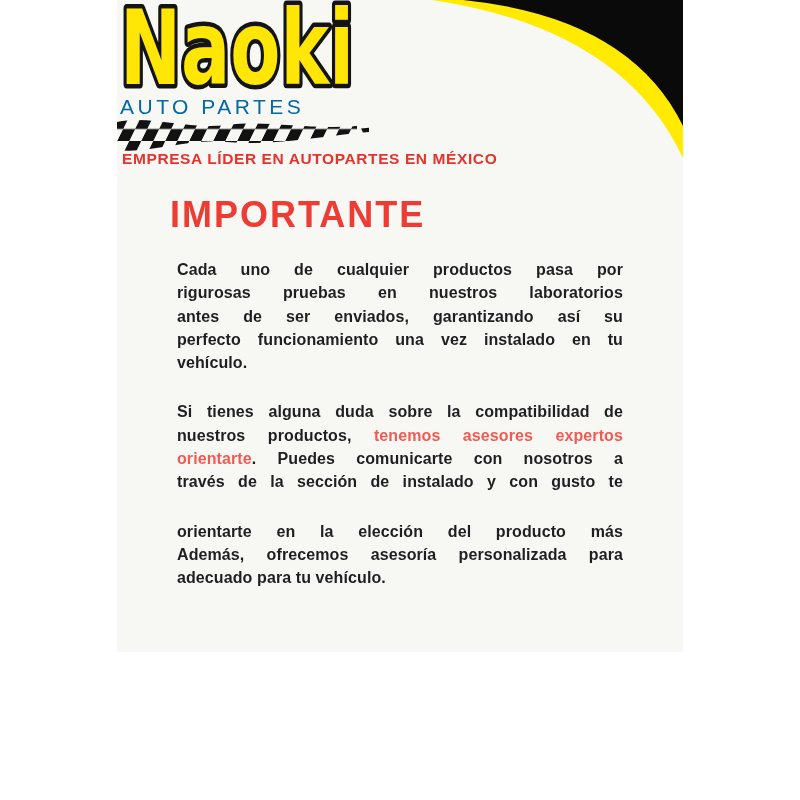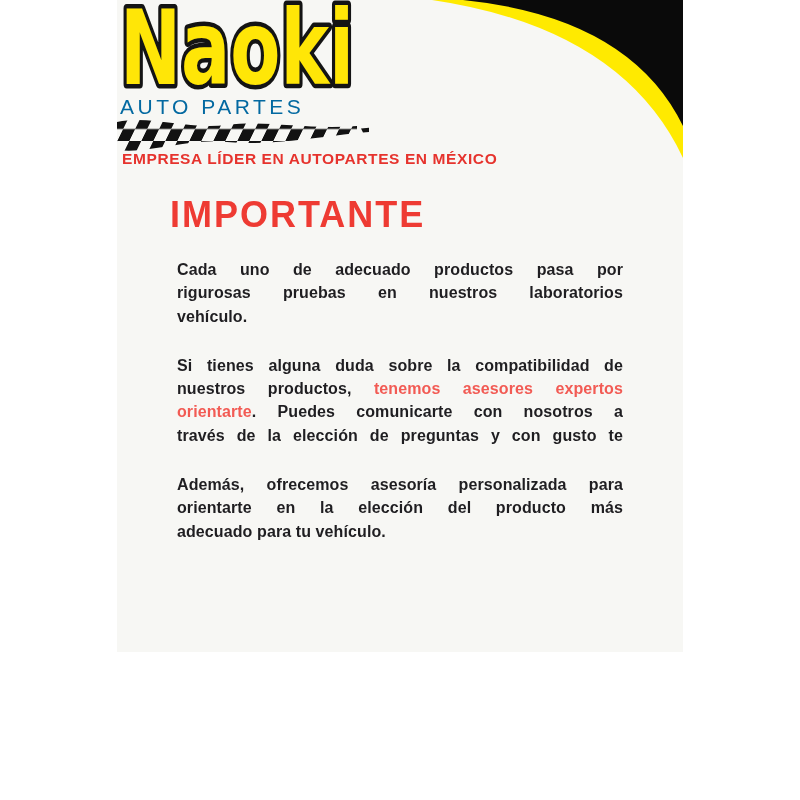--- a/index.html
+++ b/index.html
@@ -57,33 +57,35 @@
       <path d="M0,5 C35,-2 70,13 110,8 C150,3 190,13 240,9 L240,16 C195,21 150,29 110,25 C70,21 35,37 0,33 Z" fill="url(#chk)"></path>
       <path d="M244,11.5 l12,-1.2 2,4 -12,1.2 z M261,12.6 l9,-1 1.6,3.4 -9,1 z M274,14 l7,-0.8 1.2,2.6 -7,0.8 z" fill="#121212"></path>
     </svg>
 
     <div class="abs tagline">EMPRESA LÍDER  EN AUTOPARTES EN MÉXICO</div>
 
     <div class="abs heading">IMPORTANTE</div>
 
     <div class="abs text-block">
         <div class="para">
-          <div class="line"><span>Cada uno de adecuado productos pasa por</span></div>
+          <div class="line"><span>Cada uno de cualquier productos pasa por</span></div>
           <div class="line"><span>rigurosas pruebas en nuestros laboratorios</span></div>
+          <div class="line"><span>antes de ser enviados, garantizando así su</span></div>
+          <div class="line"><span>perfecto funcionamiento una vez instalado en tu</span></div>
           <div class="line last"><span>vehículo.</span></div>
         </div>
         <div class="para">
           <div class="line"><span>Si tienes alguna duda sobre la compatibilidad de</span></div>
           <div class="line"><span>nuestros productos, </span><span class="hl">tenemos asesores expertos</span></div>
           <div class="line"><span class="hl">orientarte</span><span>. Puedes comunicarte con nosotros a</span></div>
-          <div class="line"><span>través de la elección de preguntas y con gusto te</span></div>
+          <div class="line"><span>través de la sección de instalado y con gusto te</span></div>
         </div>
         <div class="para">
+          <div class="line"><span>orientarte en la elección del producto más</span></div>
           <div class="line"><span>Además, ofrecemos asesoría personalizada para</span></div>
-          <div class="line"><span>orientarte en la elección del producto más</span></div>
           <div class="line last"><span>adecuado para tu vehículo.</span></div>
         </div>
       </div>
 
     <svg class="abs bottom-svg" viewBox="0 0 566 200" preserveAspectRatio="none">
       <defs>
         <linearGradient id="gL" x1="0" y1="0" x2="0" y2="1">
           <stop offset="0" stop-color="#1E6B42"></stop>
           <stop offset="1" stop-color="var(--lime-green,#A8D52F)"></stop>
         </linearGradient>

